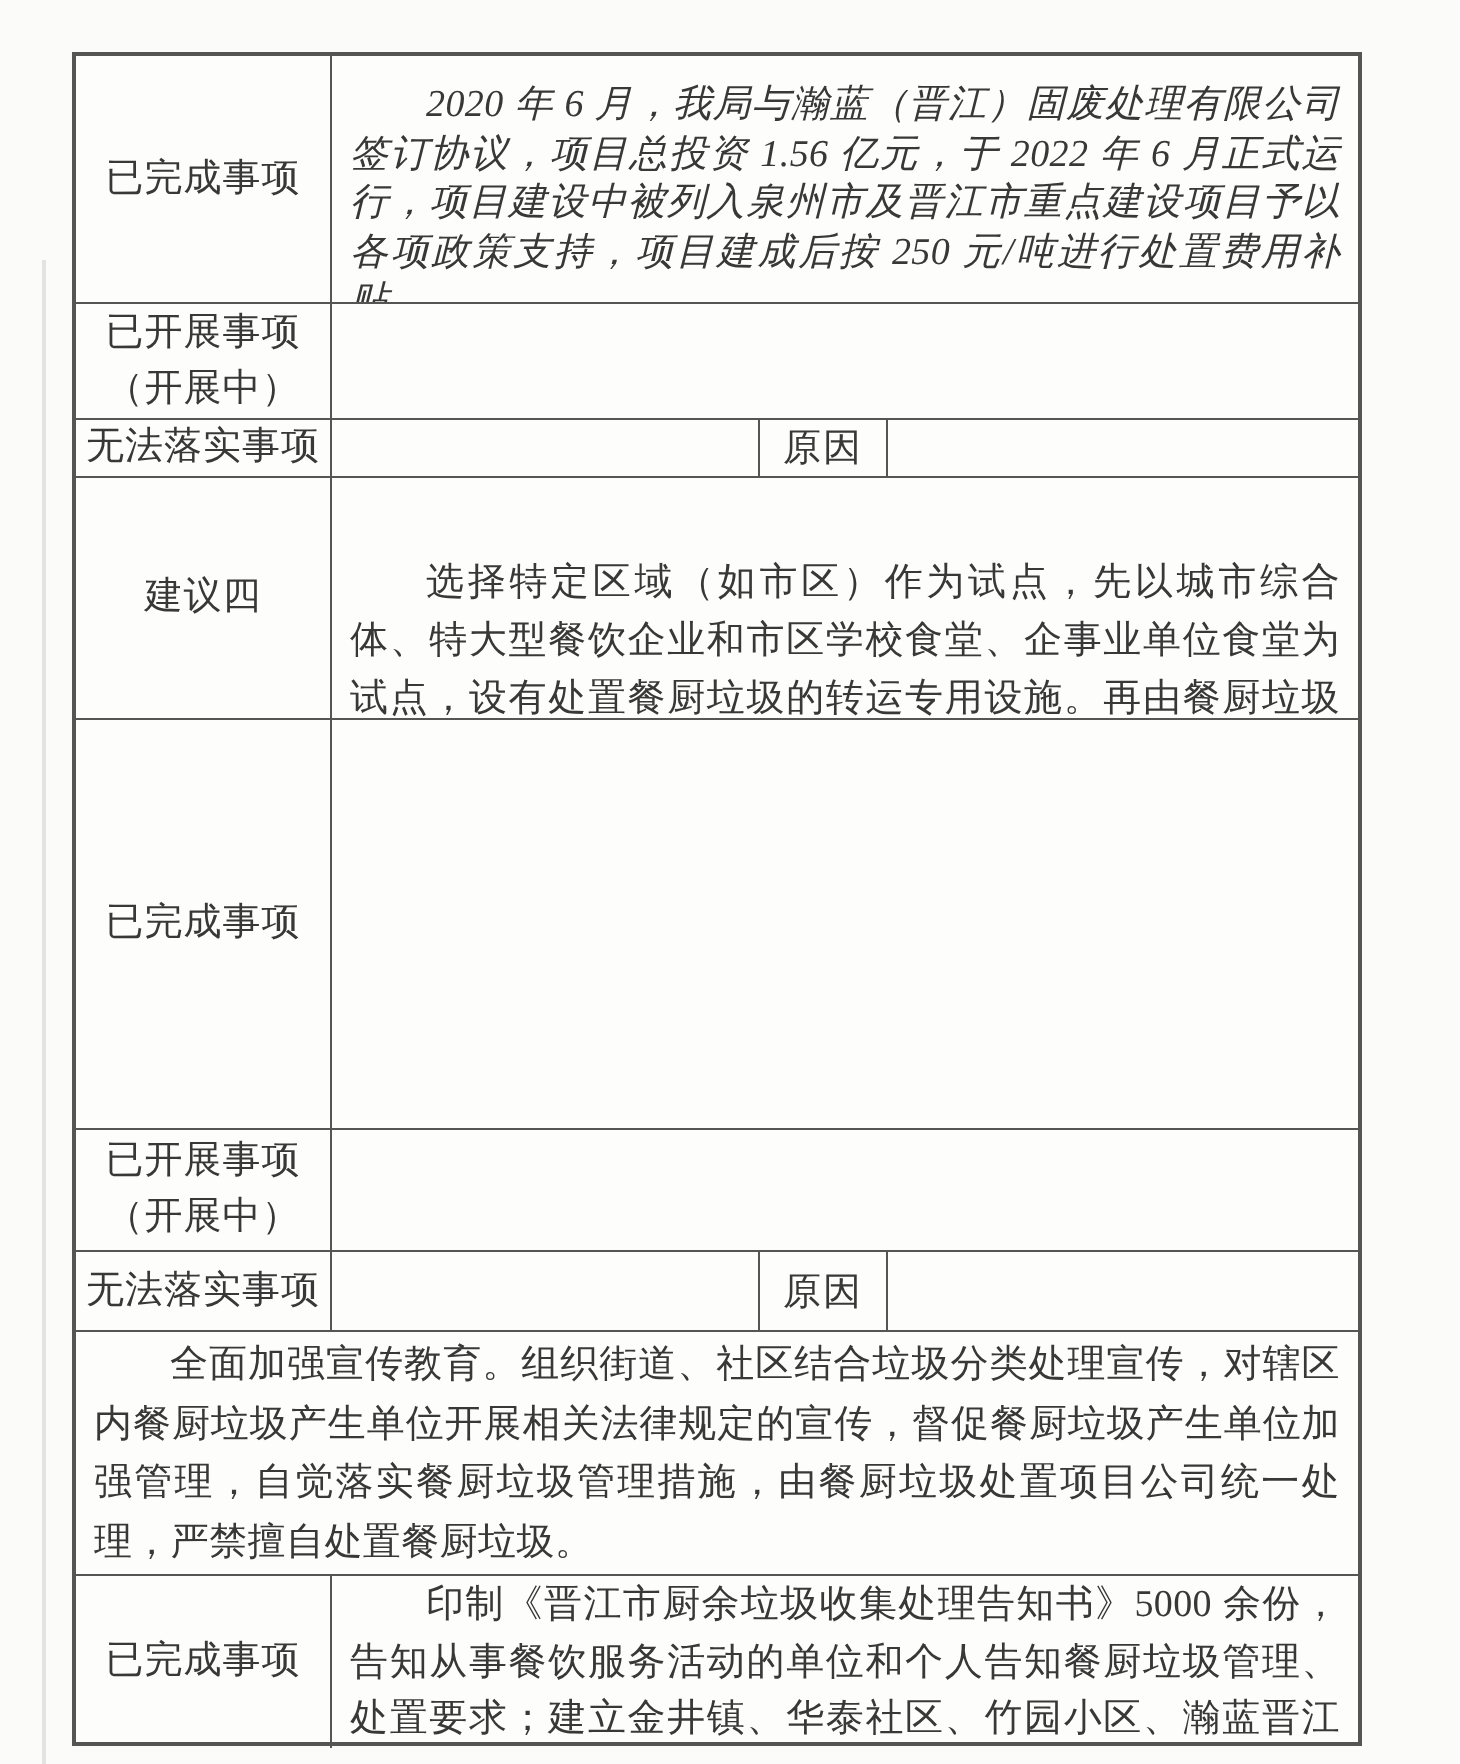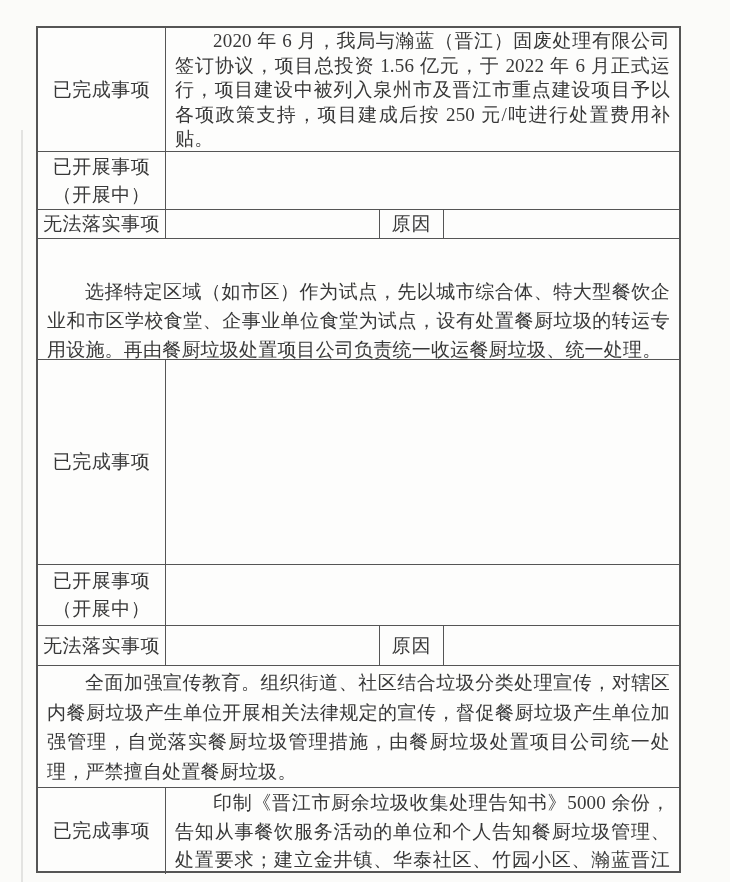--- a/index.html
+++ b/index.html
@@ -33,21 +33,21 @@
     word-break:break-all;letter-spacing:.2px;
   }
   .gap-cell{width:214px;flex:0 0 214px;border-right:1.6px solid #555;}
   .reason-cell{
     width:64px;flex:0 0 64px;border-right:1.6px solid #555;
     display:flex;align-items:center;justify-content:center;
     font-size:19px;letter-spacing:1px;
   }
   .rest-cell{flex:1 1 auto;}
   
-  .r0{height:124px;} .r0 .content-cell{line-height:24.6px;padding-top:1px;}
+  .r0{height:124px;} .r0 .content-cell{line-height:24.6px;padding-top:13px;font-style:italic;}
   .r1{height:58px;}
   .r2{height:29px;}
   .r3{height:121px;} .r3 .content-cell{line-height:29px;padding-top:2px;margin-top:36px;}
   .r4{height:205px;} .r4 .content-cell{line-height:29px;padding-top:1px;}
   .r5{height:61px;}
   .r6{height:40px;}
   .r7{height:122px;} .r7 .content-cell{line-height:29.5px;padding-top:2px;}
   .r8{height:85.8px;} .r8 .content-cell{line-height:28.5px;padding-top:1px;}
 </style>
 </head>
@@ -69,20 +69,21 @@
   </div>
 
   <div class="row r2">
     <div class="cell label-cell">无法落实事项</div>
     <div class="cell gap-cell"></div>
     <div class="cell reason-cell">原因</div>
     <div class="cell rest-cell"></div>
   </div>
 
   <div class="row r3">
+    <div class="cell label-cell">建议四</div>
     <div class="cell content-cell">选择特定区域（如市区）作为试点，先以城市综合体、特大型餐饮企业和市区学校食堂、企事业单位食堂为试点，设有处置餐厨垃圾的转运专用设施。再由餐厨垃圾处置项目公司负责统一收运餐厨垃圾、统一处理。</div>
   </div>
 
   <div class="row r4">
     <div class="cell label-cell">已完成事项</div>
   </div>
 
   <div class="row r5">
     <div class="cell label-cell">已开展事项
 （开展中）</div>

